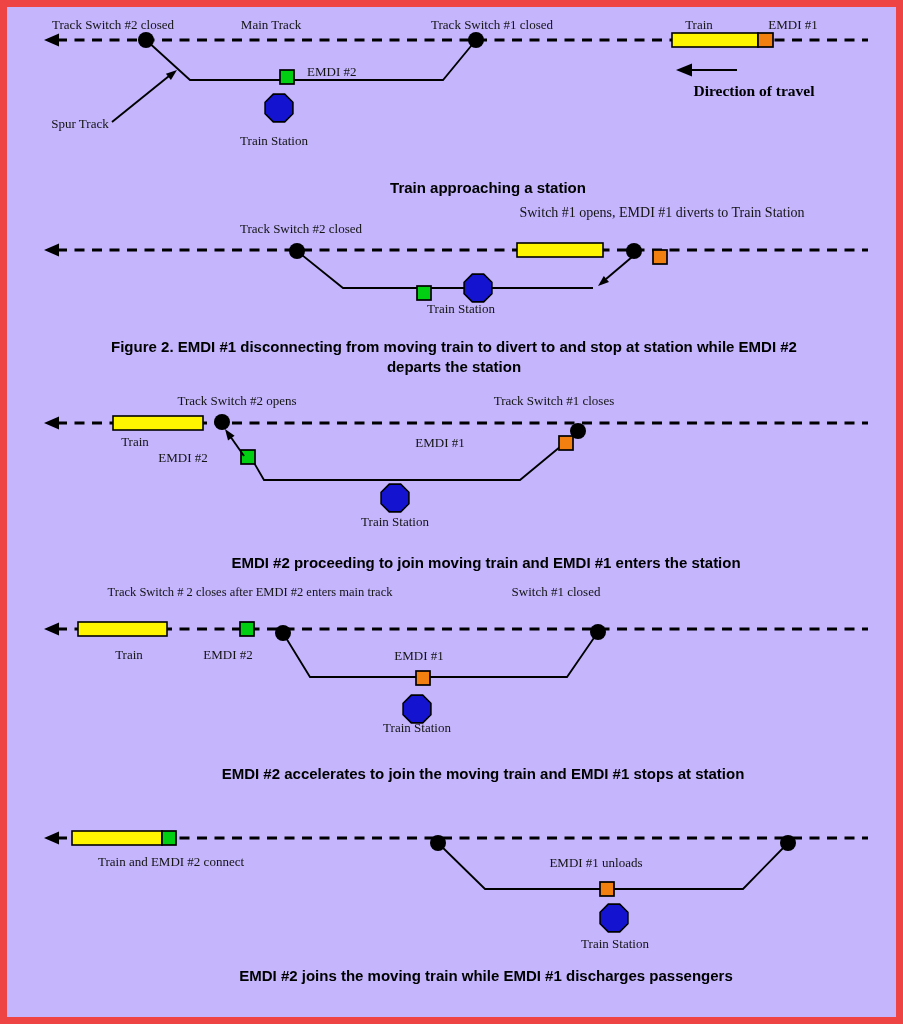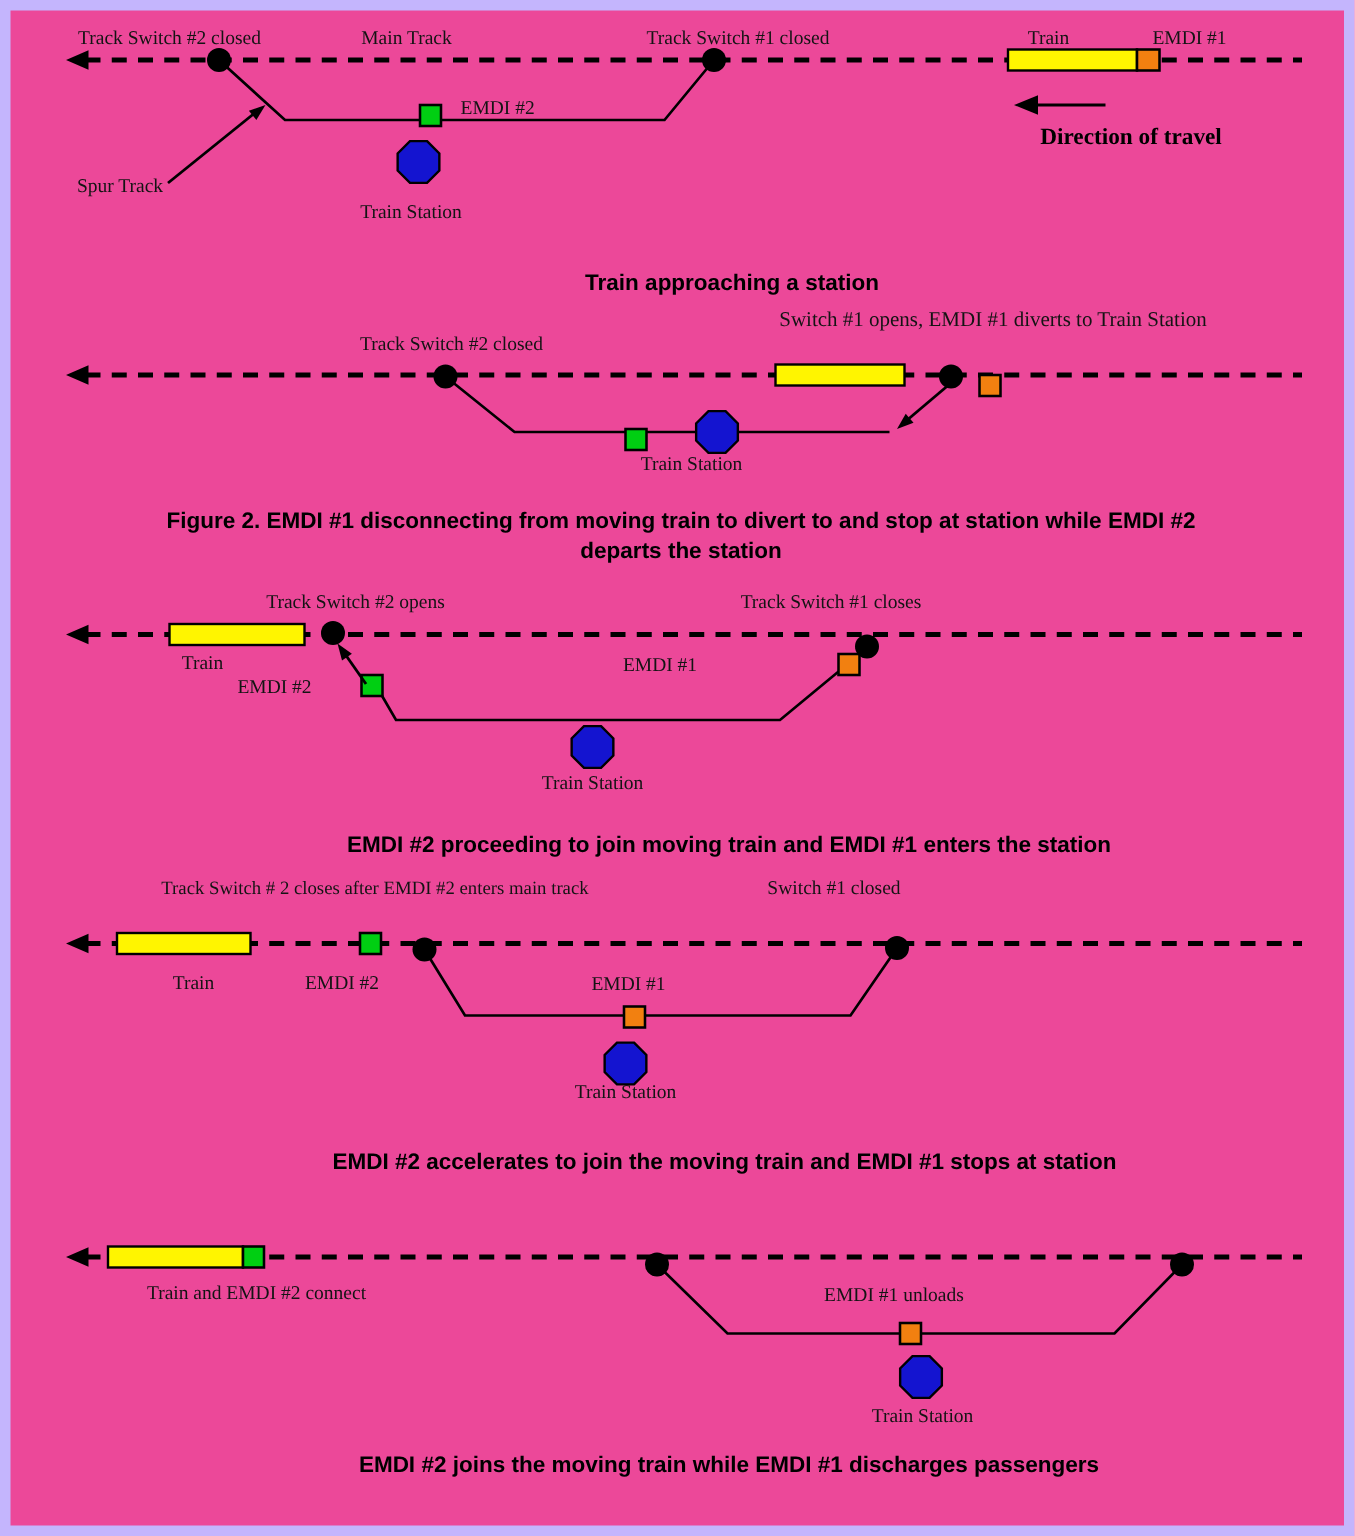--- a/index.html
+++ b/index.html
@@ -1,17 +1,17 @@
 <!DOCTYPE html>
 <html><head>
 <meta charset="utf-8">
 <style>
   html,body{margin:0;padding:0;background:#ffffff;}
   body{width:903px;height:1024px;position:relative;font-family:"Liberation Serif",serif;}
-  .frame{position:absolute;left:0;top:0;width:889px;height:1010px;border:7px solid #c4b5fd;background:#ec4899;}
+  .frame{position:absolute;left:0;top:0;width:889px;height:1010px;border:7px solid #ef4444;background:#c4b5fd;}
   svg{display:block;}
   text{fill:#141414;}
   .lbl{font:13px "Liberation Serif",serif;}
   .lbl-sm{font:12.5px "Liberation Serif",serif;}
   .note{font:14px "Liberation Serif",serif;}
   .mid{text-anchor:middle;}
   .cap{font:bold 15px "Liberation Sans",sans-serif;text-anchor:middle;fill:#000;}
   .dir{font:bold 15.5px "Liberation Serif",serif;text-anchor:middle;fill:#000;}
   .track{stroke:#000;stroke-width:3.2;stroke-dasharray:10 7.5;fill:none;}
   .spur{stroke:#000;stroke-width:1.8;fill:none;}

